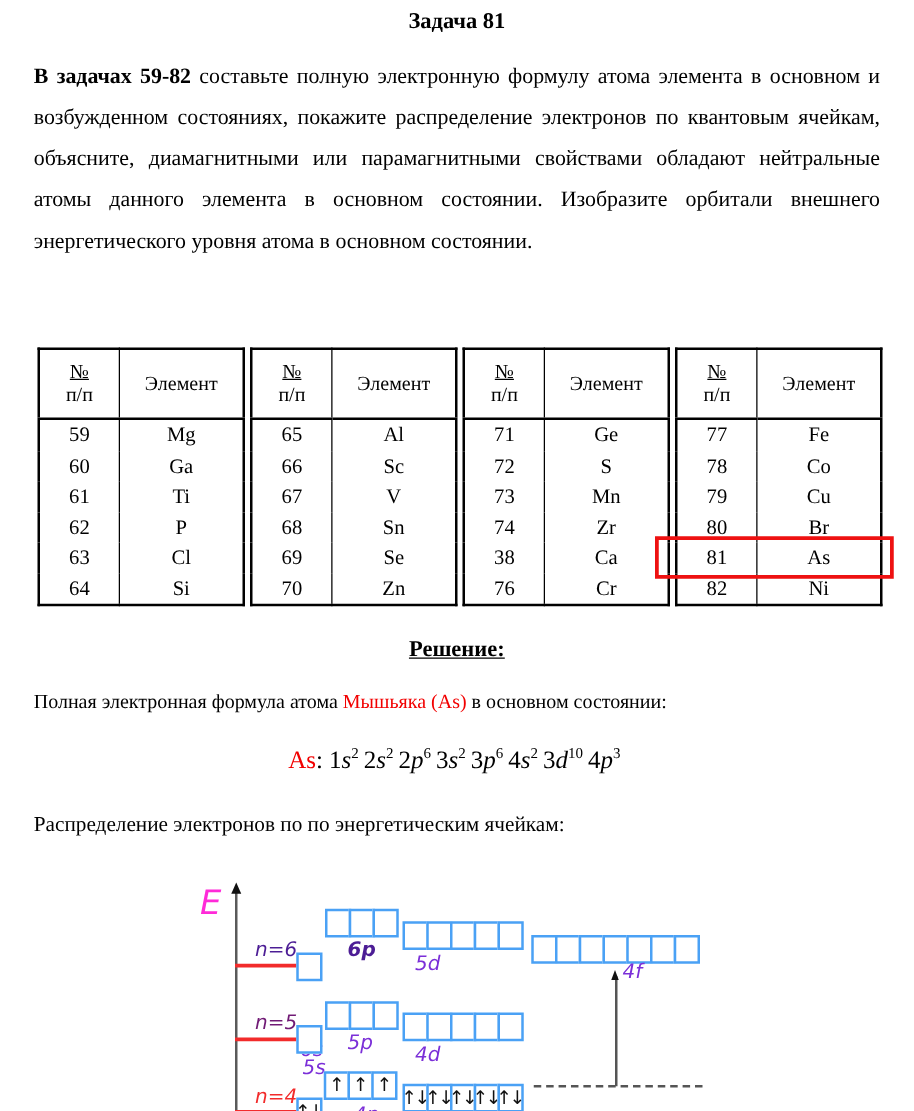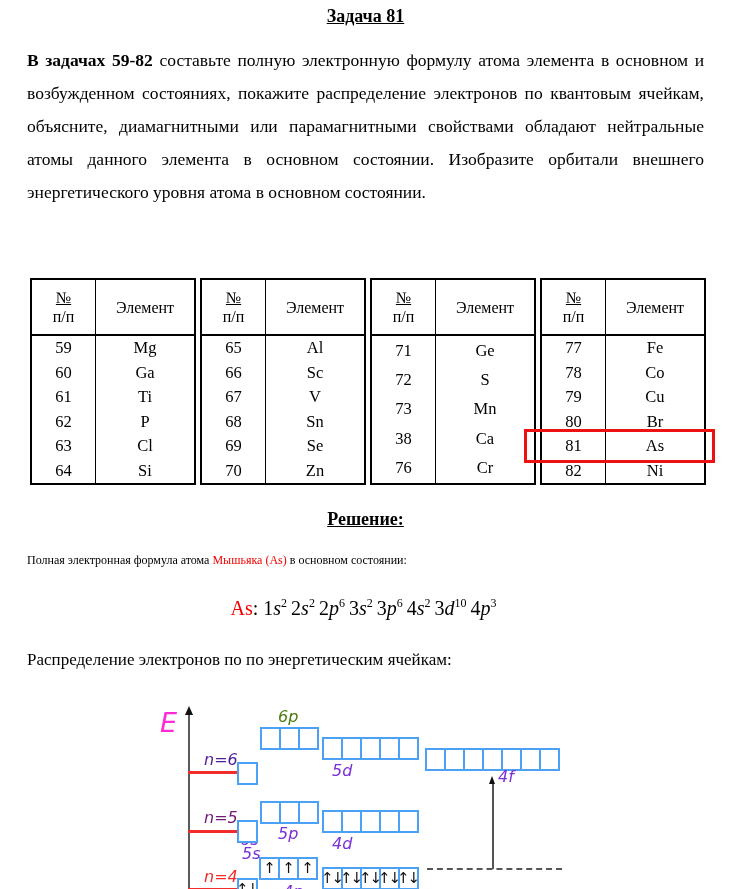--- a/index.html
+++ b/index.html
@@ -5,32 +5,32 @@
   html,body{margin:0;padding:0;background:#fff;}
   .page{
     position:relative;width:731px;height:889px;background:#ffffff;
     overflow:hidden;font-family:"Liberation Serif",serif;color:#000;
   }
   
   .doc-title{
     position:absolute;top:6px;left:0;width:100%;text-align:center;
     font-size:18px;font-weight:bold;
   }
-  .doc-title span{text-decoration:underline;}
+  .doc-title span{}
   .statement{
     position:absolute;top:44px;left:27px;width:677px;
     font-size:17.5px;line-height:33px;text-align:justify;
   }
   .solution-heading{
     position:absolute;top:509px;left:0;width:100%;text-align:center;
     font-size:18px;font-weight:bold;
   }
   .solution-heading span{text-decoration:underline;}
   .intro-line{
-    position:absolute;top:553px;left:27px;width:677px;font-size:12px;
+    position:absolute;top:553px;left:27px;width:677px;font-size:16px;
   }
   .red-text{color:#f20000;}
   .formula-line{
     position:absolute;top:597px;left:0;width:100%;text-align:center;
     font-size:20px;
   }
   .formula-line .orb{font-style:italic;}
   .formula-line sup{font-size:12px;vertical-align:super;line-height:0;}
   .formula-line .term{margin-right:4px;}
   .dist-line{
@@ -194,20 +194,24 @@
             <td class="c-num">71</td>
             <td>Ge</td>
           </tr>
           <tr>
             <td class="c-num">72</td>
             <td>S</td>
           </tr>
           <tr>
             <td class="c-num">73</td>
             <td>Mn</td>
+          </tr>
+          <tr>
+            <td class="c-num">74</td>
+            <td>Zr</td>
           </tr>
           <tr>
             <td class="c-num">38</td>
             <td>Ca</td>
           </tr>
           <tr>
             <td class="c-num">76</td>
             <td>Cr</td>
           </tr>
         </tbody>
@@ -274,21 +278,21 @@
       <div class="lvl-label" style="color: rgb(242, 43, 43); left: 204px; top: 869px; font-style: italic;">n=4</div>
       <div class="orb-row" style="left: 237px; top: 762px;">
         <div class="cellbox" style="border-color: rgb(74, 161, 245);"></div>
       </div>
       <div class="orb-label" style="color: rgb(123, 47, 216); left: 240px; top: 788px; margin-top: 44px;">6s</div>
       <div class="orb-row" style="left: 260px; top: 727px;">
         <div class="cellbox" style="border-color: rgb(74, 161, 245);"></div>
         <div class="cellbox" style="border-color: rgb(74, 161, 245);"></div>
         <div class="cellbox" style="border-color: rgb(74, 161, 245);"></div>
       </div>
-      <div class="orb-label" style="color: #4d7c0f; left: 278px; top: 709px;">6p</div>
+      <div class="orb-label" style="color: #4c1d95; left: 278px; top: 752px; font-weight: bold;">6p</div>
       <div class="orb-row" style="left: 322px; top: 737px;">
         <div class="cellbox" style="border-color: rgb(74, 161, 245);"></div>
         <div class="cellbox" style="border-color: rgb(74, 161, 245);"></div>
         <div class="cellbox" style="border-color: rgb(74, 161, 245);"></div>
         <div class="cellbox" style="border-color: rgb(74, 161, 245);"></div>
         <div class="cellbox" style="border-color: rgb(74, 161, 245);"></div>
       </div>
       <div class="orb-label" style="color: rgb(123, 47, 216); left: 332px; top: 763px;">5d</div>
       <div class="orb-row" style="left: 425px; top: 748px;">
         <div class="cellbox" style="border-color: rgb(74, 161, 245);"></div>

